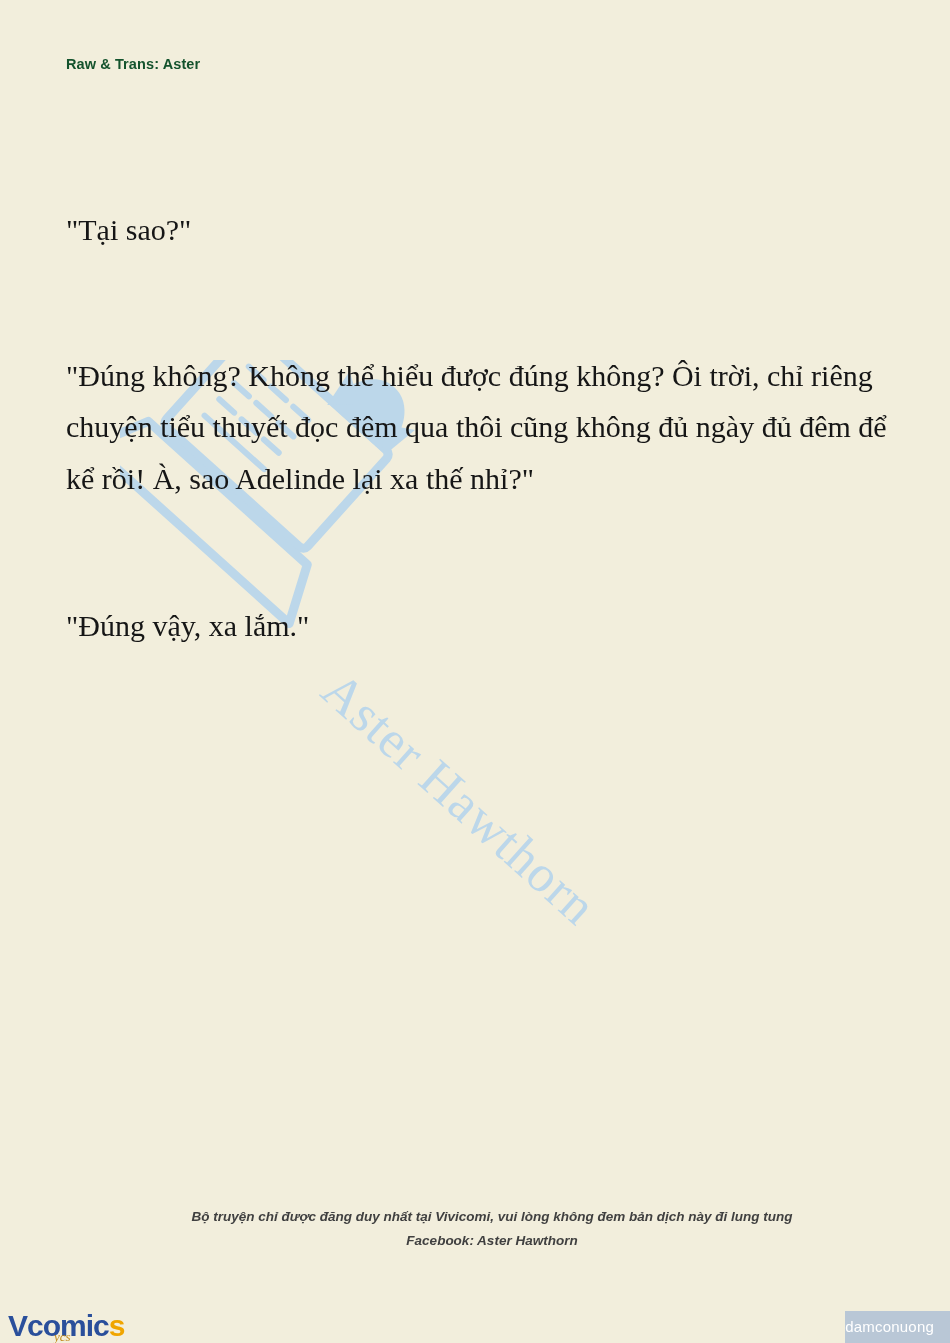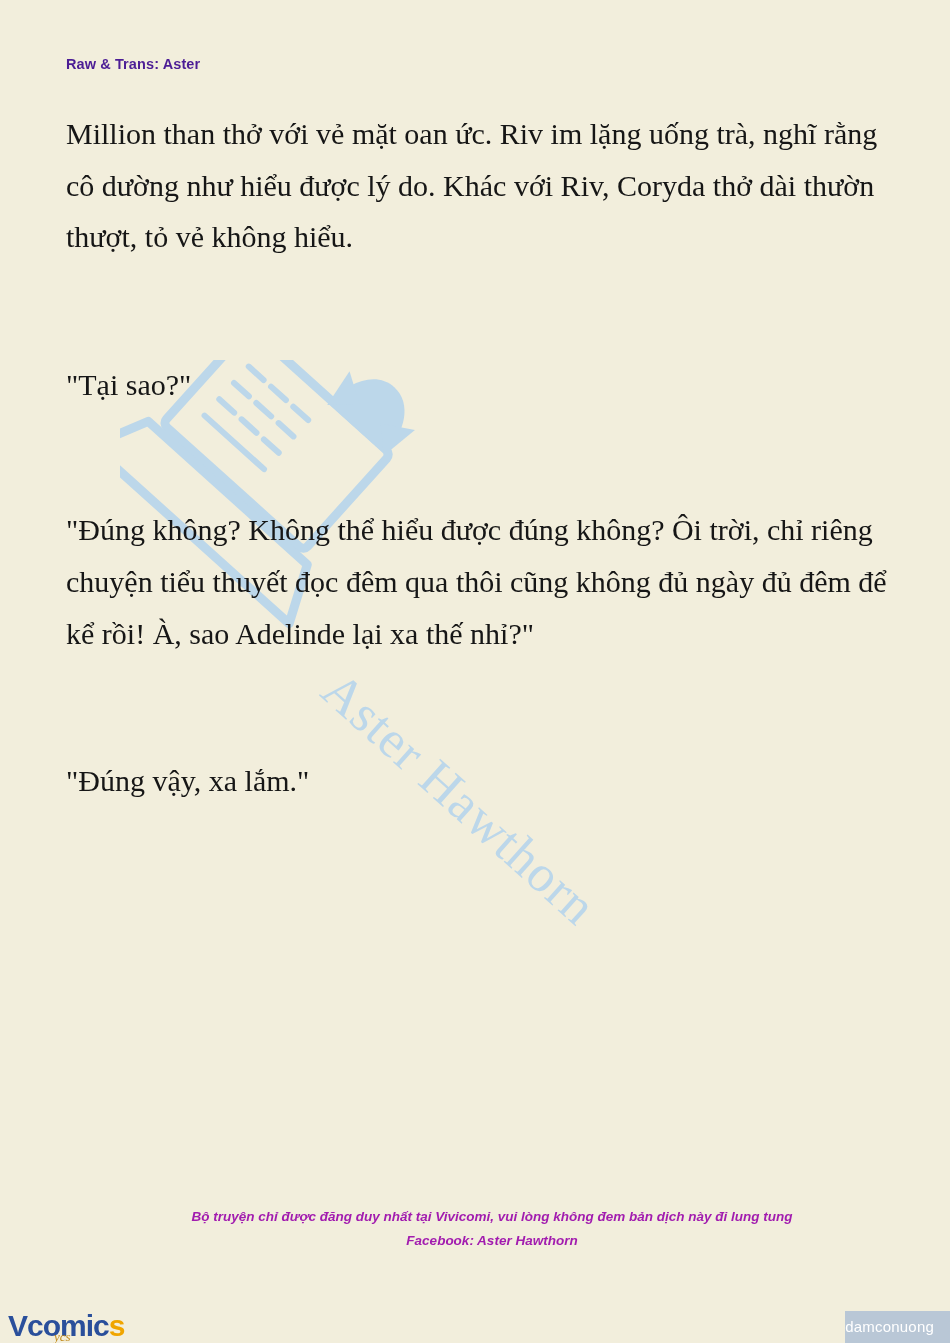--- a/index.html
+++ b/index.html
@@ -24,21 +24,21 @@
   }
 
   
   .credit {
     position: absolute;
     top: 56px;
     left: 66px;
     font-family: "Liberation Sans", sans-serif;
     font-size: 14.5px;
     font-weight: bold;
-    color: #4c1d95;
+    color: #14532d;
     letter-spacing: 0.1px;
   }
 
   
   .story {
     position: absolute;
     top: 108px;
     left: 66px;
     width: 830px;
     font-family: "Liberation Serif", serif;
@@ -81,21 +81,21 @@
   .footer-notes {
     position: absolute;
     left: 0;
     right: 0;
     top: 1205px;
     text-align: center;
     font-family: "Liberation Sans", sans-serif;
     font-size: 13.5px;
     font-weight: bold;
     font-style: italic;
-    color: #a21caf;
+    color: #404040;
     line-height: 1.75;
     margin-left: 34px;
   }
   .footer-notes div { display: block; }
 
   
   .bottom-bar {
     position: absolute;
     left: 0;
     bottom: 0;
@@ -175,21 +175,20 @@
         <path d="M150 44 c0 -30 14 -56 38 -56 c24 0 38 26 38 56 z"></path>
         <path d="M150 46 l-6 -40 l30 18 z"></path>
         <path d="M226 46 l6 -40 l-30 18 z"></path>
       </g>
       </svg><div></div>
     
     <div class="wm-text">Aster Hawthorn</div>
   </div>
 
   <div class="story">
-    <p class="para">Million than thở với vẻ mặt oan ức. Riv im lặng uống trà, nghĩ rằng cô dường như hiểu được lý do. Khác với Riv, Coryda thở dài thườn thượt, tỏ vẻ không hiểu.</p>
     <div class="gap-lg"></div>
     <p class="para">"Tại sao?"</p>
     <div class="gap-md"></div>
     <p class="para">"Đúng không? Không thể hiểu được đúng không? Ôi trời, chỉ riêng chuyện tiểu thuyết đọc đêm qua thôi cũng không đủ ngày đủ đêm để kể rồi! À, sao Adelinde lại xa thế nhỉ?"</p>
     <div class="gap-sm"></div>
     <p class="para">"Đúng vậy, xa lắm."</p>
   </div>
 
   <div class="footer-notes">
     <div>Bộ truyện chỉ được đăng duy nhất tại Vivicomi, vui lòng không đem bản dịch này đi lung tung</div>

